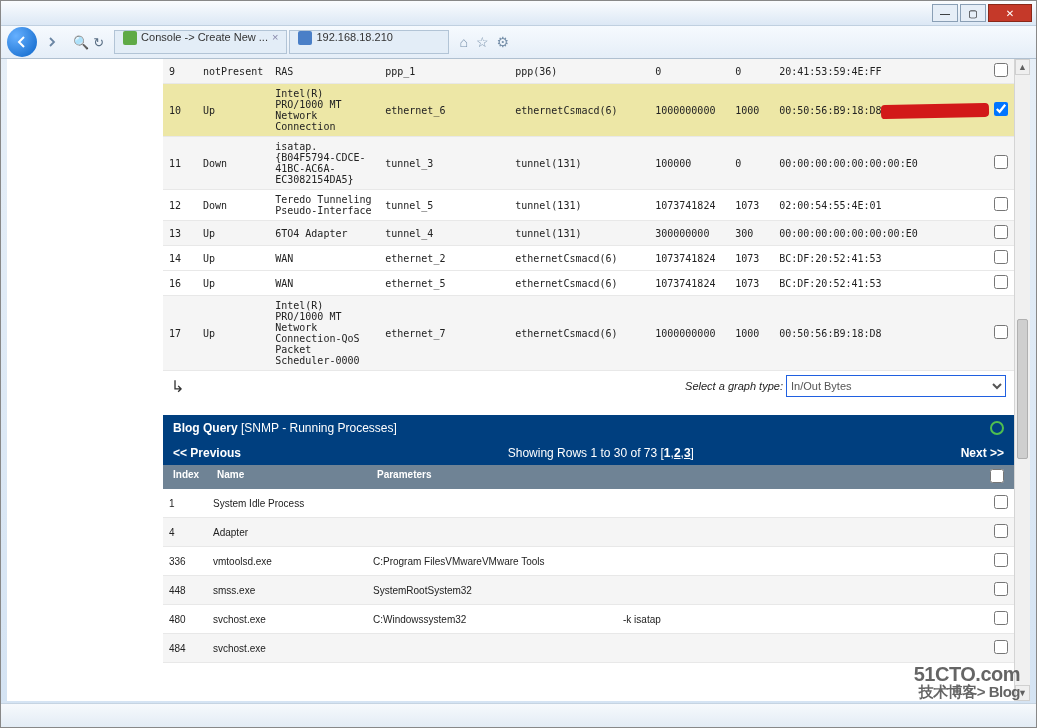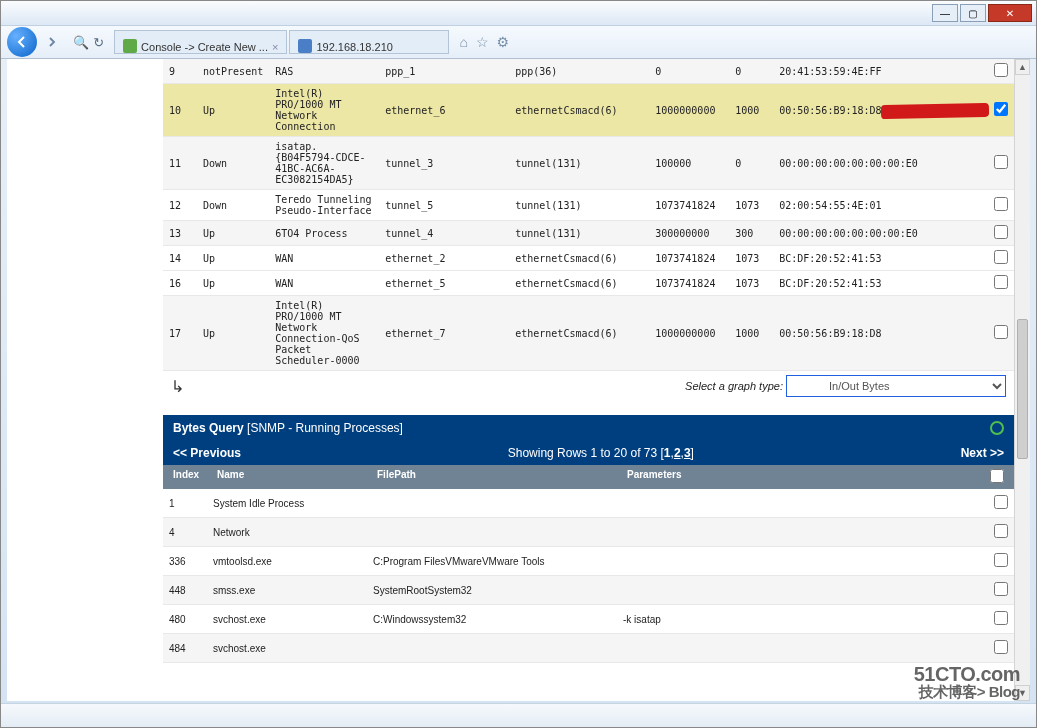--- a/index.html
+++ b/index.html
@@ -11,36 +11,36 @@
 .win-btn { width: 26px; height: 18px; border: 1px solid #8a9fb5; background: #e6eef7; display: flex; align-items: center; justify-content: center; font-size: 10px; }
 .win-close { background: #c53929; color: #fff; border-color: #8a2818; width: 44px; }
 
 .toolbar { height: 34px; background: linear-gradient(#f6fafe, #e5eef8); border-top: 1px solid #c0d0e0; border-bottom: 1px solid #b0c0d0; display: flex; align-items: center; padding: 0 6px; gap: 4px; }
 .nav-back { width: 30px; height: 30px; border-radius: 50%; background: radial-gradient(circle at 30% 30%, #66b0ff, #0a64c8); display: flex; align-items: center; justify-content: center; color: #fff; font-size: 16px; }
 .nav-fwd { width: 22px; height: 22px; display: flex; align-items: center; justify-content: center; color: #7894b2; font-size: 16px; }
 .url-box { flex: 1; height: 24px; border: 1px solid #a8b8c8; background: #fff; display: flex; align-items: center; padding: 0 4px; font-size: 12px; color: #444; gap: 6px; }
 .url-icon { width: 14px; height: 14px; background: #5faa46; border-radius: 2px; }
 .search-actions { display: flex; gap: 4px; align-items: center; color: #5a6f85; margin-left: 6px; font-size: 13px; }
 .browser-tabs { display: flex; gap: 2px; margin-left: 6px; }
-.btab { height: 24px; padding: 0 8px; background: #e3edf7; border: 1px solid #b2c4d6; display: flex; align-items: flex-end; gap: 4px; font-size: 11px; color: #333; min-width: 160px; }
+.btab { height: 24px; padding: 0 8px; background: #e3edf7; border: 1px solid #b2c4d6; display: flex; align-items: flex-start; gap: 4px; font-size: 11px; color: #333; min-width: 160px; }
 .btab .close { margin-left: auto; color: #88a; }
 .right-icons { display: flex; gap: 8px; color: #7790aa; font-size: 14px; margin: 0 6px; }
 
 .content-wrap { position: absolute; top: 58px; left: 6px; right: 22px; bottom: 26px; background: #fff; overflow: hidden; }
 .scroll-area { height: 100%; overflow-y: auto; padding-left: 156px; }
 
 table.interfaces { width: 100%; border-collapse: collapse; font-family: Verdana, monospace; font-size: 10px; color: #222; }
 table.interfaces td { padding: 4px 6px; border-bottom: 1px solid #e8e8e8; vertical-align: middle; }
 tr.highlight { background: #ede7a6; }
 tr.alt { background: #f5f5f5; }
 
 .arrow-row { padding: 4px 8px; display: flex; align-items: center; justify-content: space-between; }
 .arrow-glyph { font-size: 16px; color: #333; }
 .graph-select-label { font-style: italic; color: #222; }
-select.graph-type { width: 220px; height: 22px; border: 1px solid #2060e0; font-size: 11px; background: #fff; color: #555; padding-left: 38px; }
+select.graph-type { width: 220px; height: 22px; border: 1px solid #2060e0; font-size: 11px; background: #fff; color: #555; }
 
 .dq-header { background: #003f7f; color: #fff; padding: 6px 10px; font-size: 12px; font-weight: bold; display: flex; align-items: center; justify-content: space-between; }
 .dq-header-text .sub { font-weight: normal; }
 .reload-dot { width: 14px; height: 14px; border: 2px solid #4fbf4f; border-radius: 50%; }
 
 .dq-pager { background: #003f7f; color: #fff; padding: 5px 10px; font-size: 12px; display: flex; justify-content: space-between; align-items: center; }
 .dq-pager a, .dq-pager span.link { color: #fff; font-weight: bold; }
 
 .dq-cols { background: #6f8395; color: #fff; font-size: 10px; font-weight: bold; display: flex; padding: 4px 6px; }
 .dq-cols .col { padding: 0 4px; }
@@ -149,21 +149,21 @@
               <td style="width:130px">tunnel_5</td>
               <td style="width:140px">tunnel(131)</td>
               <td style="width:80px">1073741824</td>
               <td style="width:44px">1073</td>
               <td>02:00:54:55:4E:01</td>
               <td style="width:26px;text-align:right"><input type="checkbox" class="cb" style=""></td>
             </tr>
             <tr class="alt">
               <td style="width:34px">13</td>
               <td style="width:70px">Up</td>
-              <td style="width:110px">6TO4 Process</td>
+              <td style="width:110px">6TO4 Adapter</td>
               <td style="width:130px">tunnel_4</td>
               <td style="width:140px">tunnel(131)</td>
               <td style="width:80px">300000000</td>
               <td style="width:44px">300</td>
               <td>00:00:00:00:00:00:00:E0</td>
               <td style="width:26px;text-align:right"><input type="checkbox" class="cb" style=""></td>
             </tr>
             <tr>
               <td style="width:34px">14</td>
               <td style="width:70px">Up</td>
@@ -207,54 +207,53 @@
           <select class="graph-type">
             <option>In/Out Bytes</option>
           </select>
         </span>
       </div>
 
       <div style="height:14px"></div>
 
       <div class="dq-header">
         <span class="dq-header-text">
-          <span>Bytes Query</span>
+          <span>Blog Query</span>
           <span class="sub">[SNMP - Running Processes]</span>
         </span>
         <span class="reload-dot"></span>
       </div>
 
       <div class="dq-pager">
         <span class="link">&lt;&lt; Previous</span>
         <span>
-          <span>Showing Rows 1 to 20 of 73 [</span><b>1</b><span>,</span><a style="text-decoration:underline">2</a><span>,</span><a style="text-decoration:underline">3</a><span>]</span>
+          <span>Showing Rows 1 to 30 of 73 [</span><b>1</b><span>,</span><a style="text-decoration:underline">2</a><span>,</span><a style="text-decoration:underline">3</a><span>]</span>
         </span>
         <span class="link">Next &gt;&gt;</span>
       </div>
 
       <div class="dq-cols">
         <div class="col" style="width:44px">Index</div>
         <div class="col" style="width:160px">Name</div>
-        <div class="col" style="width:250px">FilePath</div>
         <div class="col" style="flex:1">Parameters</div>
         <div class="col" style="width:22px;text-align:right"><input type="checkbox" class="cb" style=""></div>
       </div>
 
       <table class="processes">
         <tbody id="proc-body">
             <tr>
               <td style="width:44px">1</td>
               <td style="width:160px">System Idle Process</td>
               <td style="width:250px"></td>
               <td></td>
               <td style="width:26px;text-align:right"><input type="checkbox" class="cb" style=""></td>
             </tr>
             <tr class="alt">
               <td style="width:44px">4</td>
-              <td style="width:160px">Network</td>
+              <td style="width:160px">Adapter</td>
               <td style="width:250px"></td>
               <td></td>
               <td style="width:26px;text-align:right"><input type="checkbox" class="cb" style=""></td>
             </tr>
             <tr>
               <td style="width:44px">336</td>
               <td style="width:160px">vmtoolsd.exe</td>
               <td style="width:250px">C:Program FilesVMwareVMware Tools</td>
               <td></td>
               <td style="width:26px;text-align:right"><input type="checkbox" class="cb" style=""></td>

